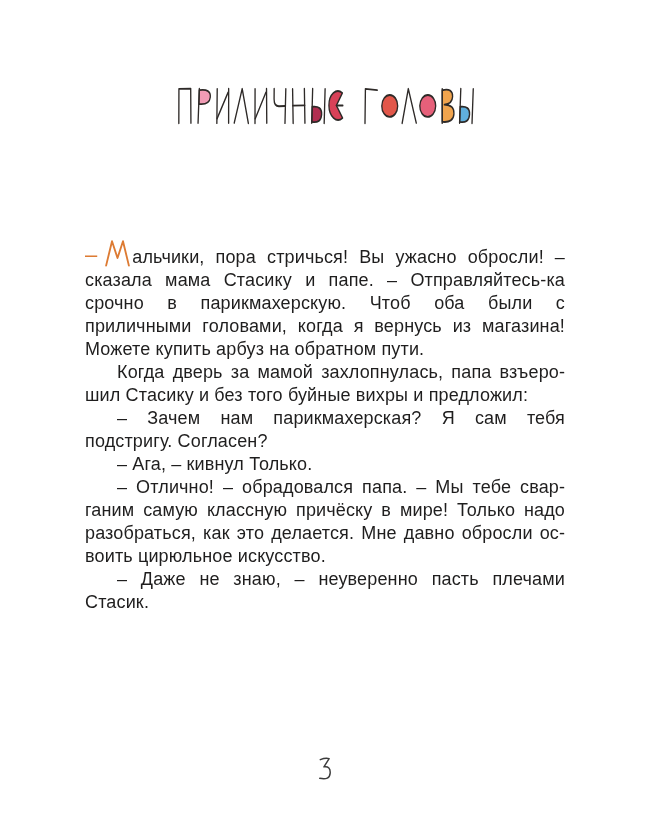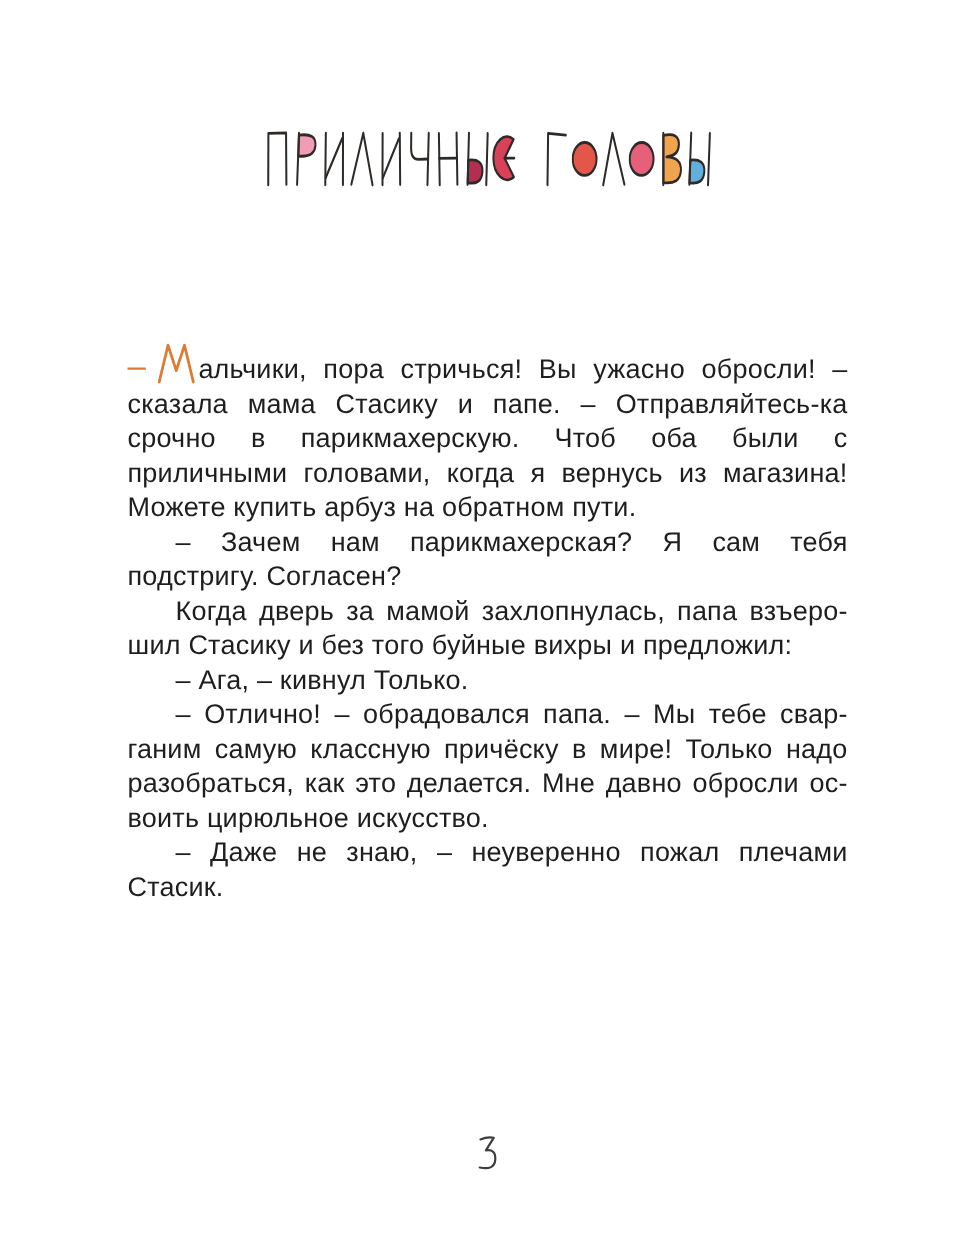--- a/index.html
+++ b/index.html
@@ -14,21 +14,21 @@
   .title{
     position:absolute;top:86px;left:0;right:0;
     display:flex;justify-content:center;align-items:flex-end;
     gap:1.5px;
   }
   .title svg{display:block;}
   .title .wordspace{display:inline-block;width:13px;height:1px;}
   .sr{position:absolute;width:1px;height:1px;overflow:hidden;clip:rect(0 0 0 0);white-space:nowrap;}
   
   .body-text{
-    position:absolute;top:232px;left:85px;right:85px;
+    position:absolute;top:243px;left:85px;right:85px;
     font-size:18px;line-height:23px;
     letter-spacing:.15px;
     color:#1f1e1e;
     text-align:justify;
   }
   .body-text p{margin:0;padding:0;}
   .para{text-indent:32px;}
   .lead{text-indent:0;}
   .lead-dash{
     color:#dd7b33;
@@ -115,25 +115,25 @@
       </svg>
     </div>
 
   <div class="body-text">
     <p class="lead">
       <span class="lead-dash">–</span><span class="dropcap-wrap" aria-label="М"><svg width="27" height="30" viewBox="0 0 32 32">
             <path d="M2.5 31 L9.5 2 L16 22 L22.5 2 L29.5 31" fill="none" stroke="#dd7b33" stroke-width="2.2" stroke-linecap="round" stroke-linejoin="round"></path>
           </svg></span><span>альчики, пора стричься! Вы ужасно обросли! – сказала мама Стасику и папе. – Отправляйтесь-ка сроч­но в парикмахерскую. Чтоб оба были с приличными го­ловами, когда я вернусь из магазина! Можете купить арбуз на обратном пути.</span>
     </p>
     <div id="paras">
+        <p class="para">Когда дверь за мамой захлопнулась, папа взъеро­шил Стасику и без того буйные вихры и предложил:</p>
         <p class="para">– Зачем нам парикмахерская? Я сам тебя подстригу. Согласен?</p>
-        <p class="para">Когда дверь за мамой захлопнулась, папа взъеро­шил Стасику и без того буйные вихры и предложил:</p>
         <p class="para">– Ага, – кивнул Только.</p>
         <p class="para">– Отлично! – обрадовался папа. – Мы тебе свар­ганим самую классную причёску в мире! Только надо разобраться, как это делается. Мне давно обросли ос­воить цирюльное искусство.</p>
-        <p class="para">– Даже не знаю, – неуверенно пожал плечами Стасик.</p>
+        <p class="para">– Даже не знаю, – неуверенно пасть плечами Стасик.</p>
       </div>
   </div>
 
   <div class="pagenum" aria-label="3">
     <span class="sr">3</span>
     <svg width="17" height="27" viewBox="0 0 16 26">
       <path d="M3 3.5 Q8 1.5 11.5 2.5 L6.5 10.5 Q13 9.5 12.5 16.5 Q12 23.5 2.5 21.5" fill="none" stroke="#3c3c3c" stroke-width="1.4" stroke-linecap="round" stroke-linejoin="round"></path>
     </svg>
   </div>
 

